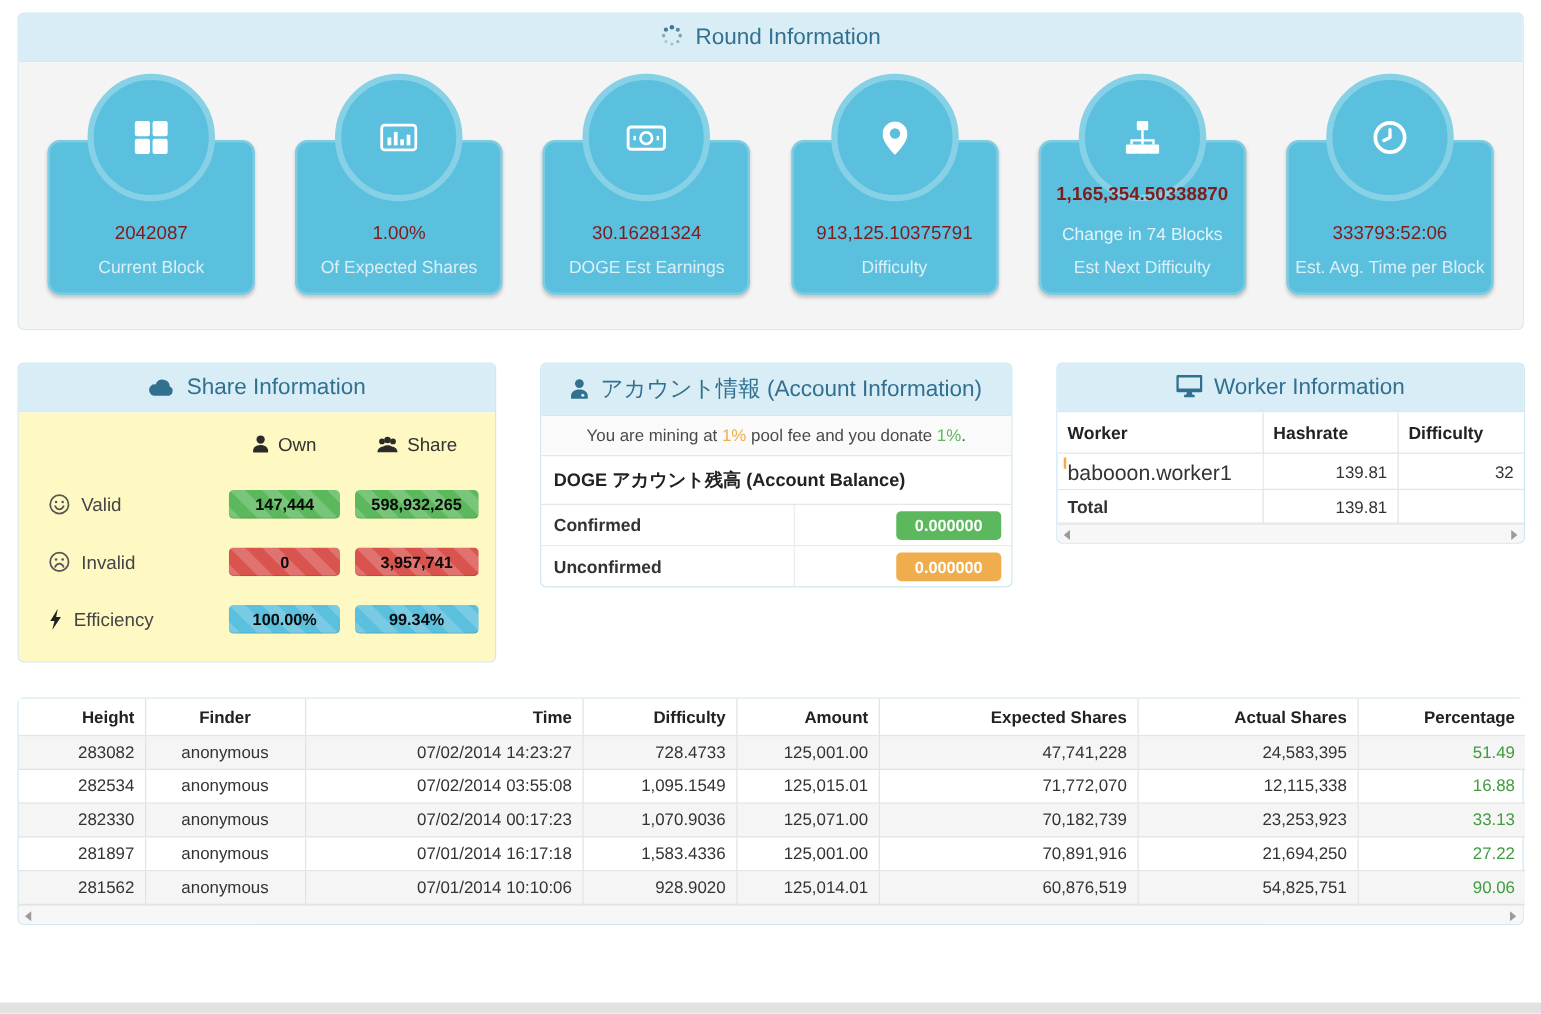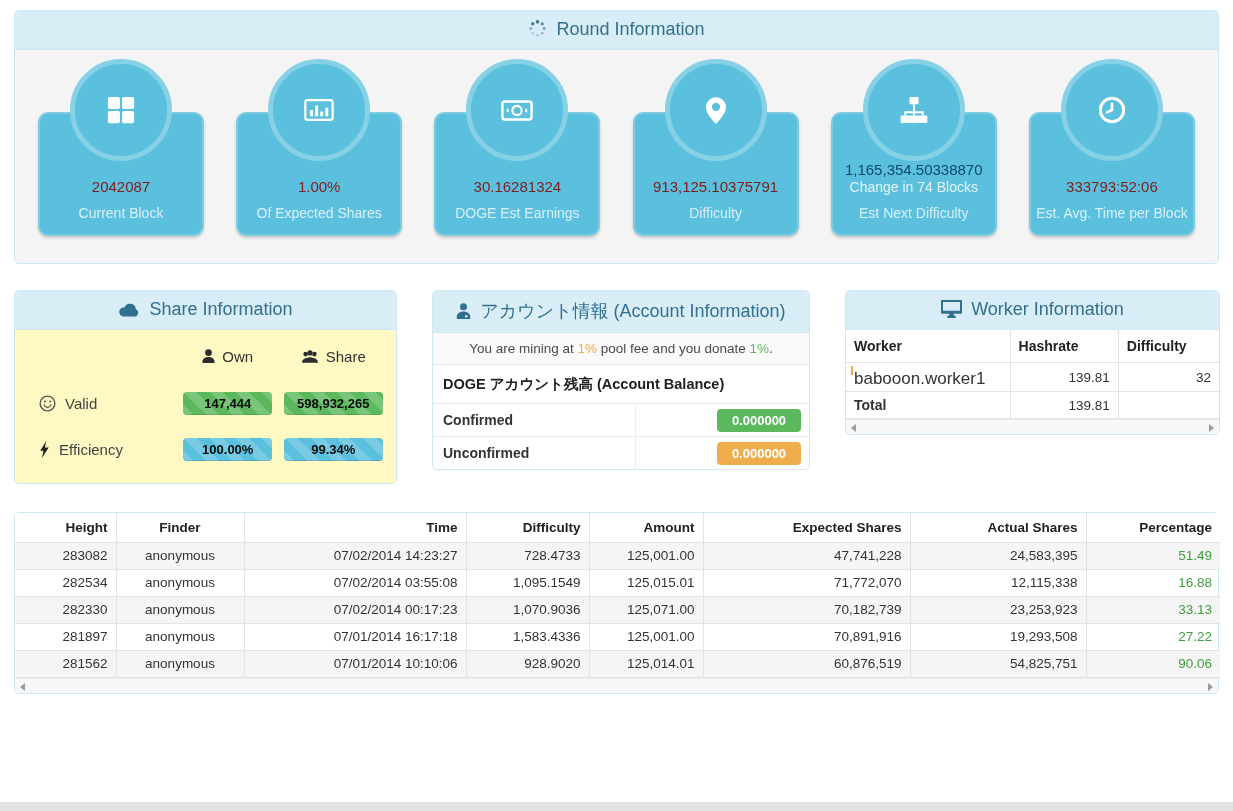--- a/index.html
+++ b/index.html
@@ -32,21 +32,21 @@
   }
   .tile-circle {
     position:absolute; top:-55px; left:50%; margin-left:-51px;
     width:102px; height:102px; border-radius:50%;
     background:#5bc0de; border:5px solid #86d1e6;
     display:flex; align-items:center; justify-content:center;
     color:#fff;
   }
   .tile-body { position:absolute; left:4px; right:4px; bottom:13px; text-align:center; }
   .tile-value { font-size:15px; color:#7f1d1d; margin-bottom:10px; }
-  .tile-value.bold { font-weight:normal; color:#0c4a6e; margin-bottom:1px; }
+  .tile-value.bold { font-weight:bold; color:#7f1d1d; margin-bottom:15px; }
   .tile-subvalue { font-size:14px; color:#e3f3f9; margin-bottom:10px; }
   .tile-label { font-size:14px; color:#daeff7; }
 
   
   .mid-row {
     margin-top:26px; display:grid;
     grid-template-columns:383px 378px 375px; column-gap:35px;
     align-items:start;
   }
 
@@ -268,20 +268,32 @@
                 <circle cx="8" cy="8" r="6.9" fill="none" stroke="currentColor" stroke-width="1.3"></circle>
                 <circle cx="5.5" cy="6.2" r="0.95" fill="currentColor"></circle>
                 <circle cx="10.5" cy="6.2" r="0.95" fill="currentColor"></circle>
                 <path d="M4.8 9.4c.8 1.6 2 2.4 3.2 2.4s2.4-.8 3.2-2.4" fill="none" stroke="currentColor" stroke-width="1.3" stroke-linecap="round"></path>
               </svg><span>Valid</span>
           </div>
           <div class="share-cell"><span class="sbadge green">147,444</span></div>
           <div class="share-cell"><span class="sbadge green wide">598,932,265</span></div>
         </div>
 
+        <div class="share-row">
+          <div class="row-label">
+            <svg class="licon" width="17" height="17" viewBox="0 0 16 16">
+                <circle cx="8" cy="8" r="6.9" fill="none" stroke="currentColor" stroke-width="1.3"></circle>
+                <circle cx="5.5" cy="6.2" r="0.95" fill="currentColor"></circle>
+                <circle cx="10.5" cy="6.2" r="0.95" fill="currentColor"></circle>
+                <path d="M4.8 11.8c.8-1.6 2-2.4 3.2-2.4s2.4.8 3.2 2.4" fill="none" stroke="currentColor" stroke-width="1.3" stroke-linecap="round"></path>
+              </svg><span>Invalid</span>
+          </div>
+          <div class="share-cell"><span class="sbadge red">0</span></div>
+          <div class="share-cell"><span class="sbadge red wide">3,957,741</span></div>
+        </div>
 
         <div class="share-row">
           <div class="row-label">
             <svg class="licon" width="11" height="17" viewBox="0 0 10 16" fill="currentColor" style="color:#222">
                 <path d="M6.6 0L1 9.2h3.1L2.5 16 9 6.2H5.4z"></path>
               </svg><span>Efficiency</span>
           </div>
           <div class="share-cell"><span class="sbadge blue">100.00%</span></div>
           <div class="share-cell"><span class="sbadge blue wide">99.34%</span></div>
         </div>
@@ -407,21 +419,21 @@
               <td class="al-r">23,253,923</td>
               <td class="al-r pct">33.13</td>
             </tr>
             <tr>
               <td class="al-r">281897</td>
               <td class="al-c">anonymous</td>
               <td class="al-r">07/01/2014 16:17:18</td>
               <td class="al-r">1,583.4336</td>
               <td class="al-r">125,001.00</td>
               <td class="al-r">70,891,916</td>
-              <td class="al-r">19,293,508</td>
+              <td class="al-r">21,694,250</td>
               <td class="al-r pct">27.22</td>
             </tr>
             <tr>
               <td class="al-r">281562</td>
               <td class="al-c">anonymous</td>
               <td class="al-r">07/01/2014 10:10:06</td>
               <td class="al-r">928.9020</td>
               <td class="al-r">125,014.01</td>
               <td class="al-r">60,876,519</td>
               <td class="al-r">54,825,751</td>

